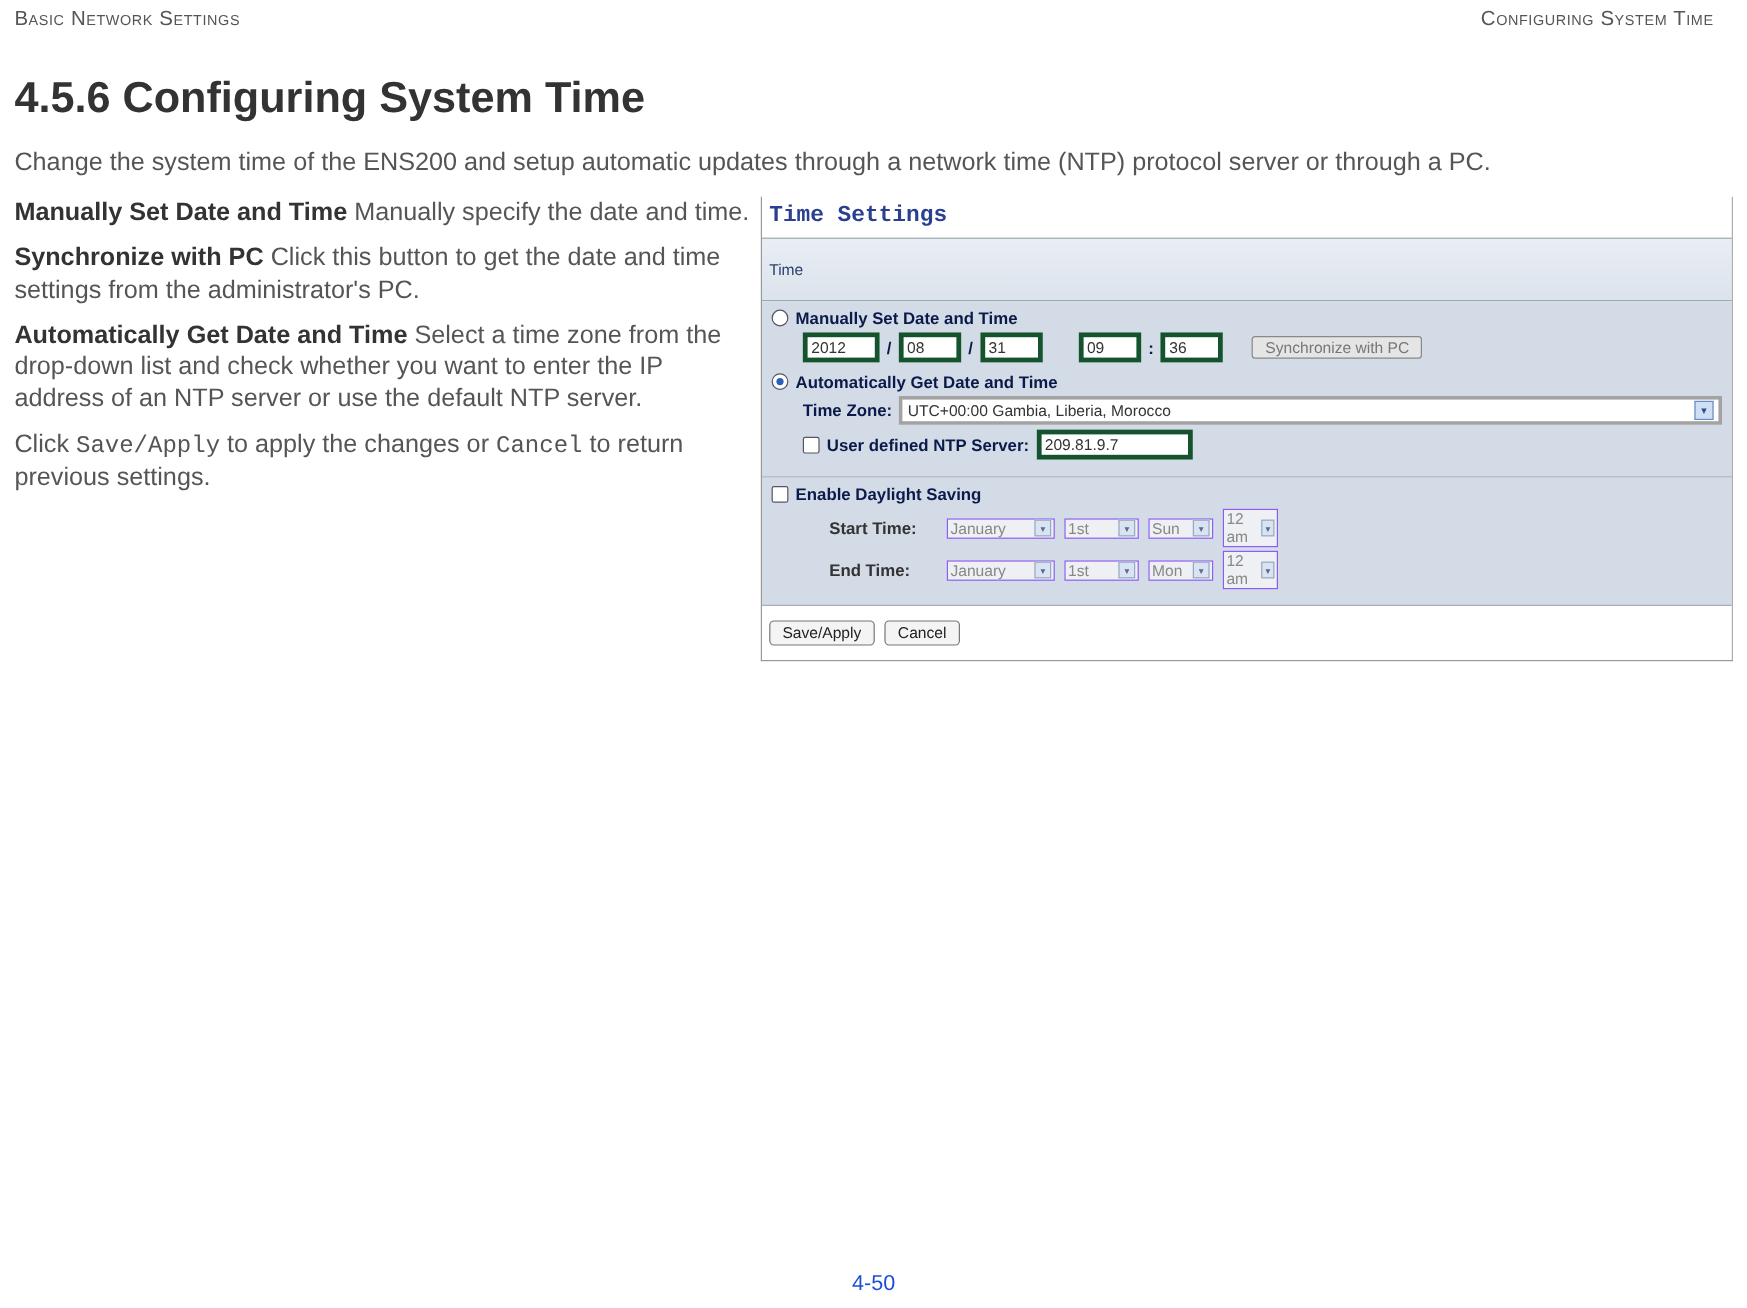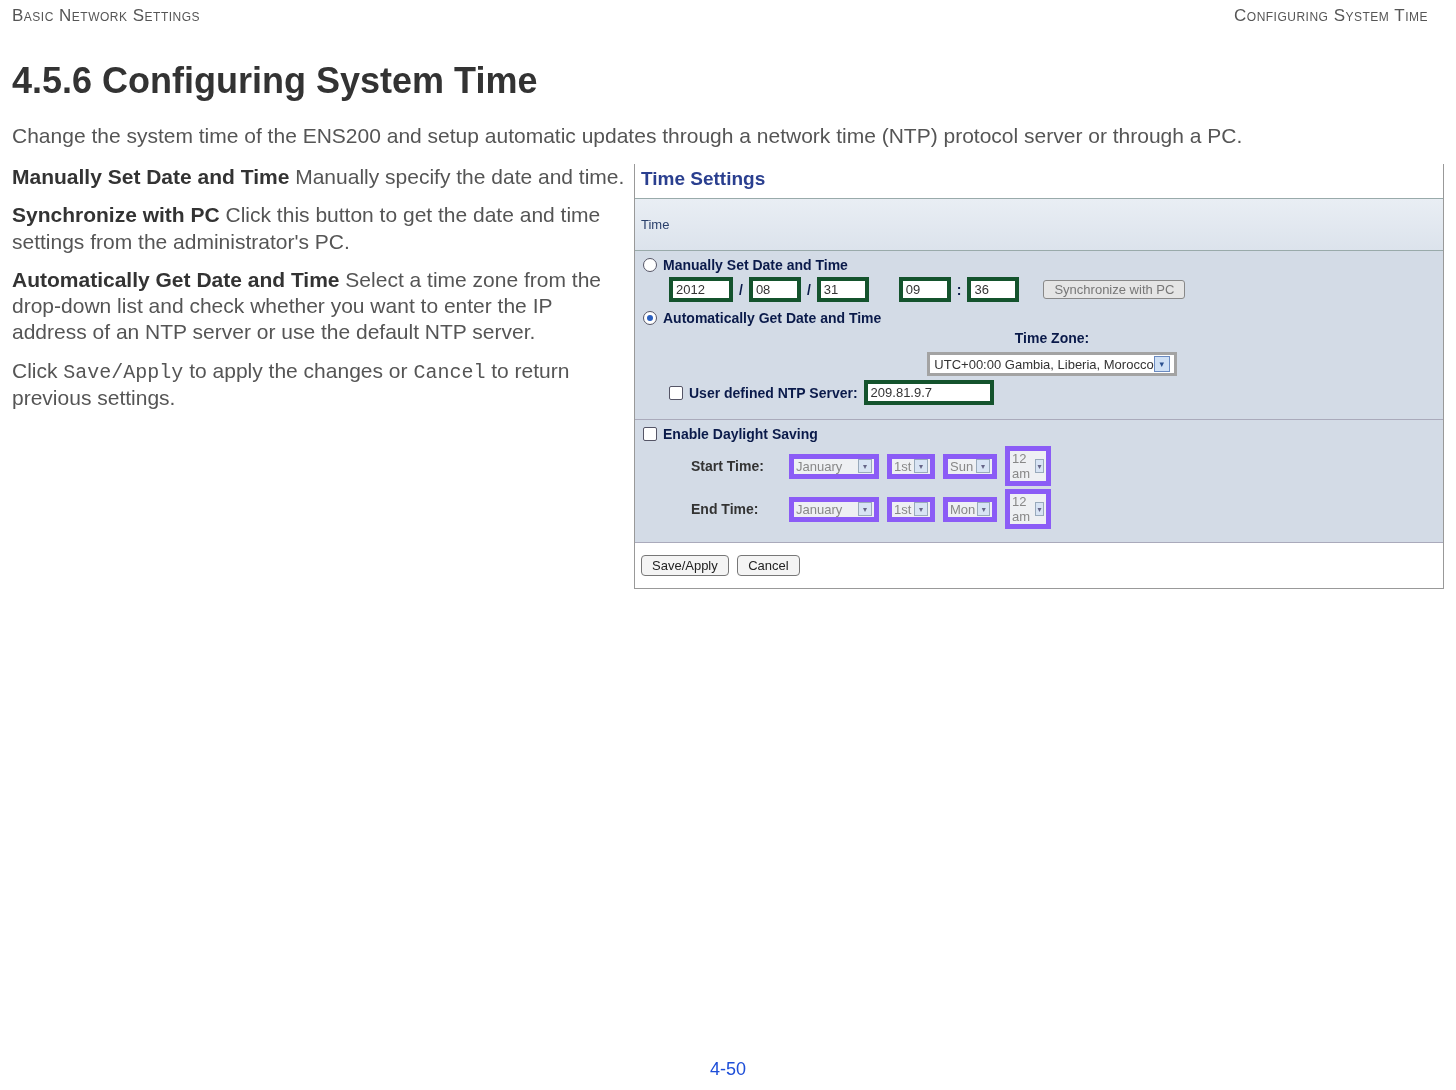--- a/index.html
+++ b/index.html
@@ -61,20 +61,21 @@
     font-family: Tahoma, Arial, sans-serif;
     width: 810px;
   }
   .panel-title {
     font-weight: bold;
     color: #2a3f8f;
     font-size: 19px;
     padding: 4px 6px 8px 6px;
     background:#fff;
     border:none;
+    font-family:Liberation Mono, monospace;
   }
   .sect-head {
     background: linear-gradient(#e9eef4,#dce3ec);
     border-top:1px solid #9aa;
     border-bottom:1px solid #9aa;
     font-size: 13px;
     color:#2a3f6a;
     padding: 18px 6px;
   }
   .sect-body {
@@ -142,29 +143,29 @@
   .dst-body {
     background:#d3dbe6;
     padding:6px 8px 10px 8px;
     font-size:14px;
     border-bottom:1px solid #aab;
   }
   .dst-row { display:flex; align-items:center; gap:8px; margin:3px 0 3px 48px;}
   .dst-lbl { width:90px; font-weight:bold; color:#333;}
   .dsel {
     display:inline-flex;align-items:center;gap:2px;
-    background:#eef0f3;border:5px solid #8b5cf6;
+    background:#eef0f3;border:1px solid #8b5cf6;
     padding:0 2px;font-size:13px;color:#888;
   }
   .dsel .arr{
     width:14px;height:14px;background:#d8e4f4;border:1px solid #9ab;
     display:inline-flex;align-items:center;justify-content:center;font-size:8px;color:#668;
   }
   .dsel.mon{width:90px;justify-content:space-between;}
-  .dsel.day{width:48px;justify-content:space-between;}
+  .dsel.day{width:62px;justify-content:space-between;}
   .dsel.dow{width:54px;justify-content:space-between;}
   .dsel.hr{width:46px;}
   .btn-row {
     padding:12px 6px;
     background:#fff;
   }
   .btn {
     font-family: Tahoma, Arial, sans-serif;
     font-size:13px;
     padding:2px 10px;
@@ -233,21 +234,21 @@
             <span class="sep">:</span>
             <input class="txt sm" value="36" style="">
             <span style="width:12px;"></span>
             <button class="btn-gray">Synchronize with PC</button>
           </div>
 
           <div class="row" style="margin-top:8px;">
             <span class="radio on"></span>
             <span class="lbl-bold">Automatically Get Date and Time</span>
           </div>
-          <div class="row" style="margin-left:26px;flex-direction:column;">
+          <div class="row" style="margin-left:26px;">
             <span class="lbl-bold">Time Zone:</span>
             <div class="tz-select">
               <span>UTC+00:00 Gambia, Liberia, Morocco</span>
               <span class="tz-arrow">▾</span>
             </div>
           </div>
           <div class="row" style="margin-left:26px;">
             <span class="chk"></span>
             <span class="lbl-bold">User defined NTP Server:</span>
             <input class="txt wide" value="209.81.9.7" style="">

